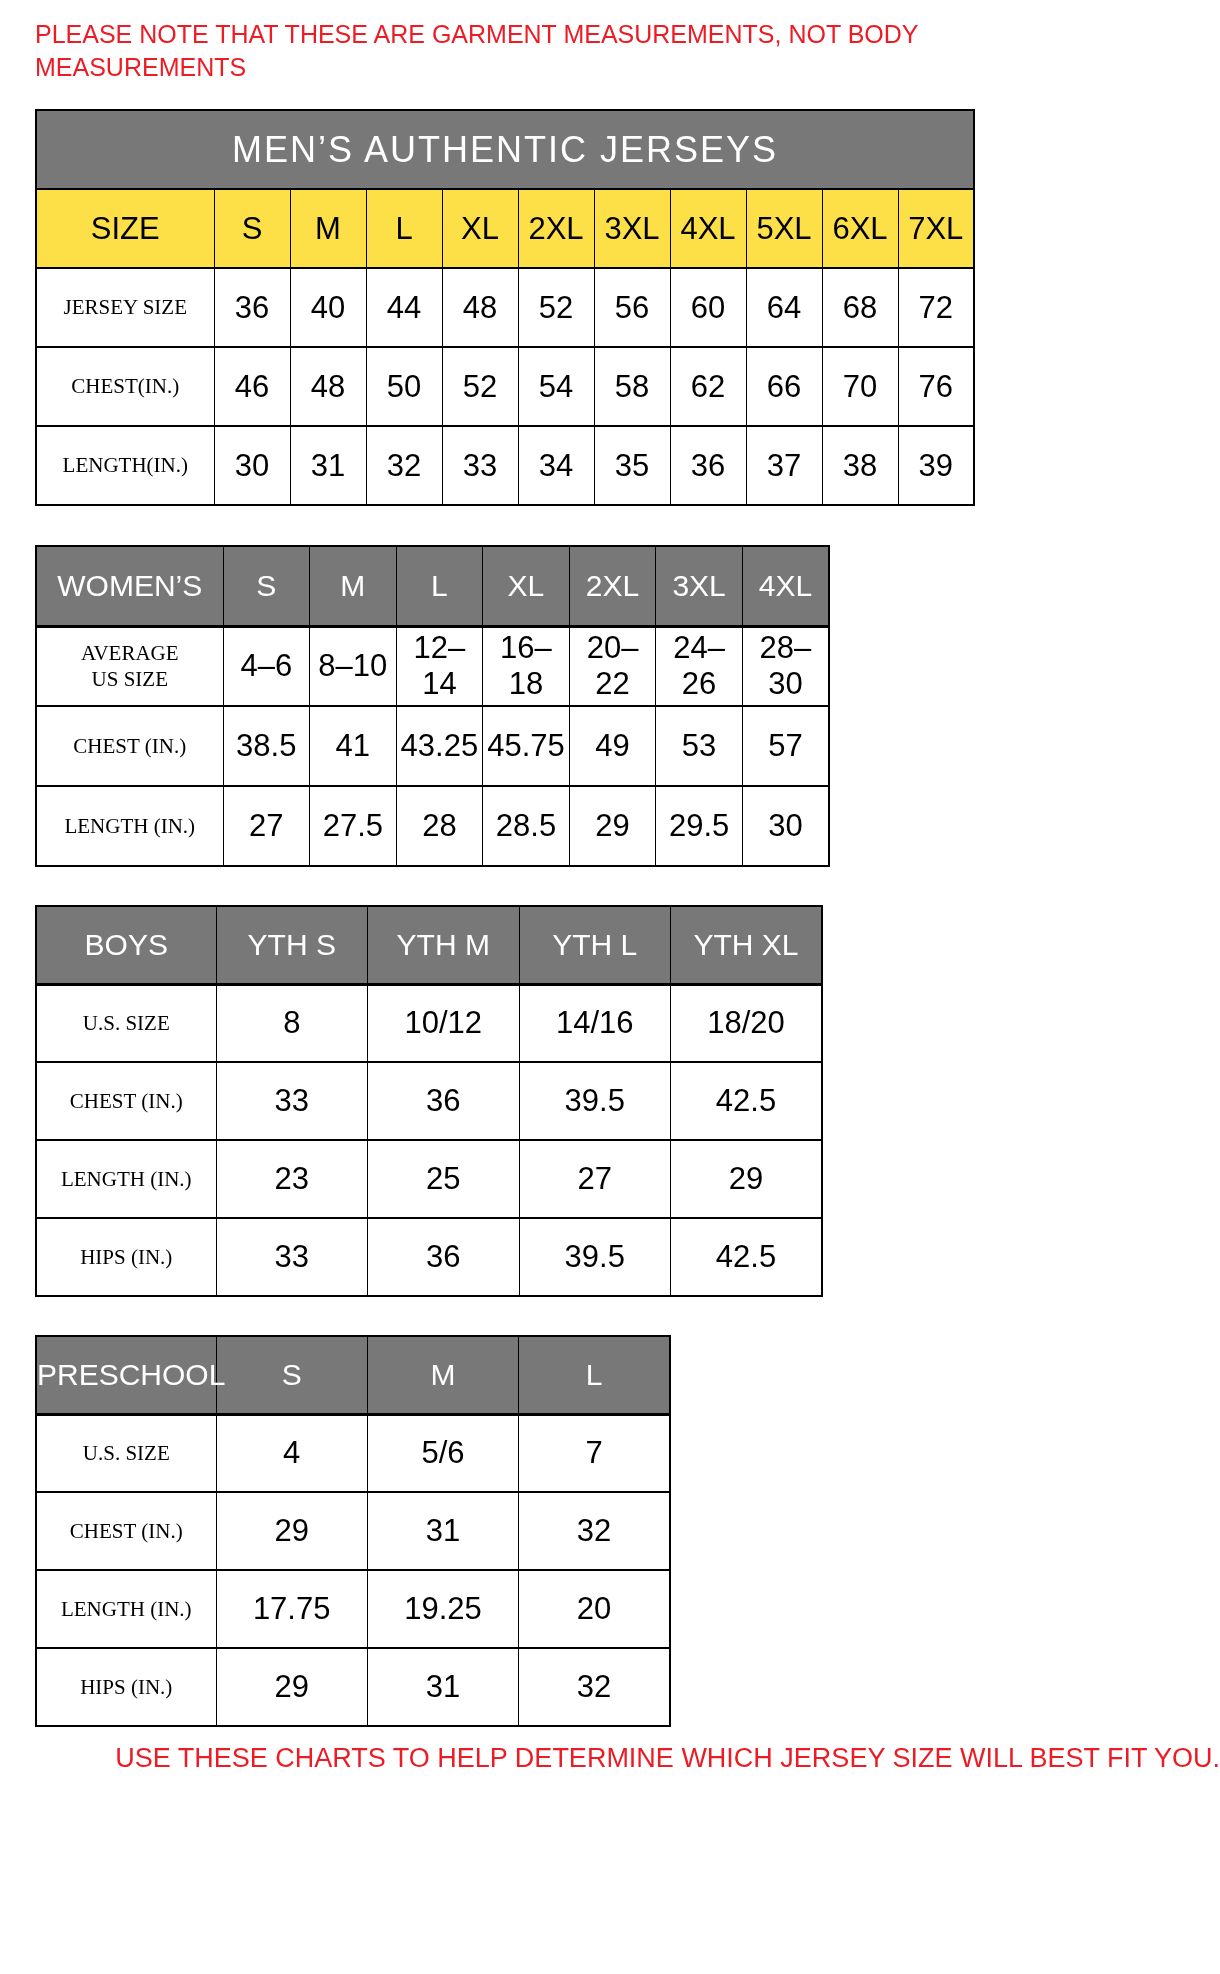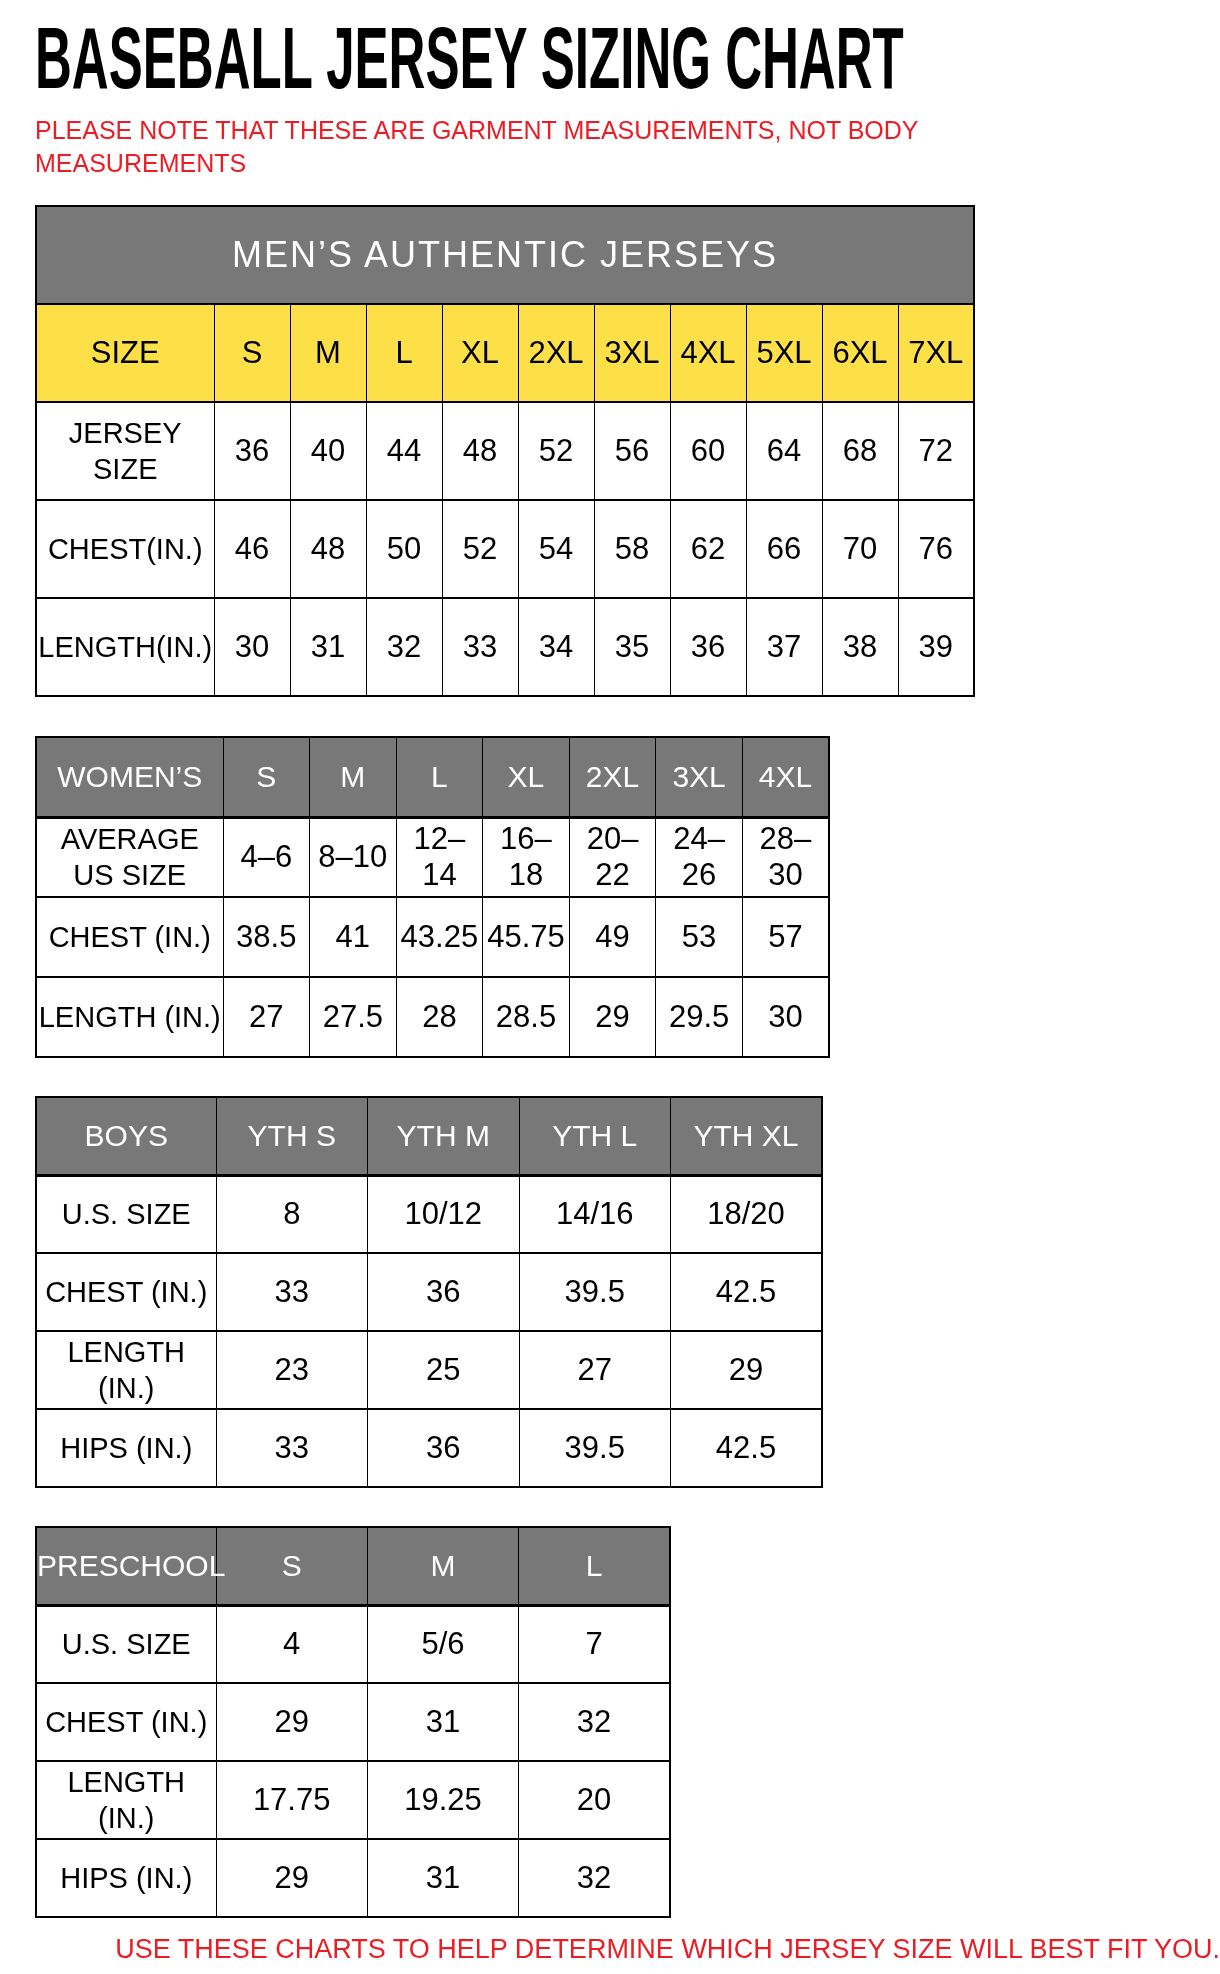--- a/index.html
+++ b/index.html
@@ -29,26 +29,26 @@
     border-collapse:collapse;table-layout:fixed;
     border:2px solid #000;
   }
   .sizing-table th,.sizing-table td{
     border:1px solid #000;border-top:2px solid #000;border-bottom:2px solid #000;
     text-align:center;vertical-align:middle;font-weight:400;
   }
   .banner-row th{
     background:var(--gray);color:#fff;font-size:36px;letter-spacing:2px;
   }
-  .data-row th{font-size:29px;white-space:pre-line;line-height:1.25;}
+  .data-row th{font-size:21px;white-space:pre-line;line-height:1.25;font-family:Liberation Serif, serif;}
   .data-row td{font-size:31px;}
 
   
   .mens{width:940px;margin-top:26px;}
-  .mens tr{height:98px;}
+  .mens tr{height:79px;}
   .mens col.label-col{width:178px;}
   .mens .header-row th{background:#fde047;color:#000;font-size:31px;}
 
   
   .graytable .header-row th{
     background:var(--gray);color:#fff;font-size:30px;
     border-bottom:3px solid #000;
     margin-left:45px;
   }
   .womens{width:795px;margin-top:39px;}
@@ -59,21 +59,20 @@
   .boys col.label-col{width:180px;}
   .preschool{width:636px;margin-top:38px;border-radius:21px;}
   .preschool tr{height:78px;}
   .preschool col.label-col{width:180px;}
 </style>
 </head>
 <body>
 
 <div class="page">
 
-  <h1><span class="condense">BASEBALL JERSEY SIZING CHART</span></h1>
 
   <p class="note top">
     <span>PLEASE NOTE THAT THESE ARE GARMENT MEASUREMENTS, NOT BODY</span><br>
     <span>MEASUREMENTS</span>
   </p>
 
   <table class="sizing-table mens">
       <colgroup>
         <col class="label-col">
         <col>

